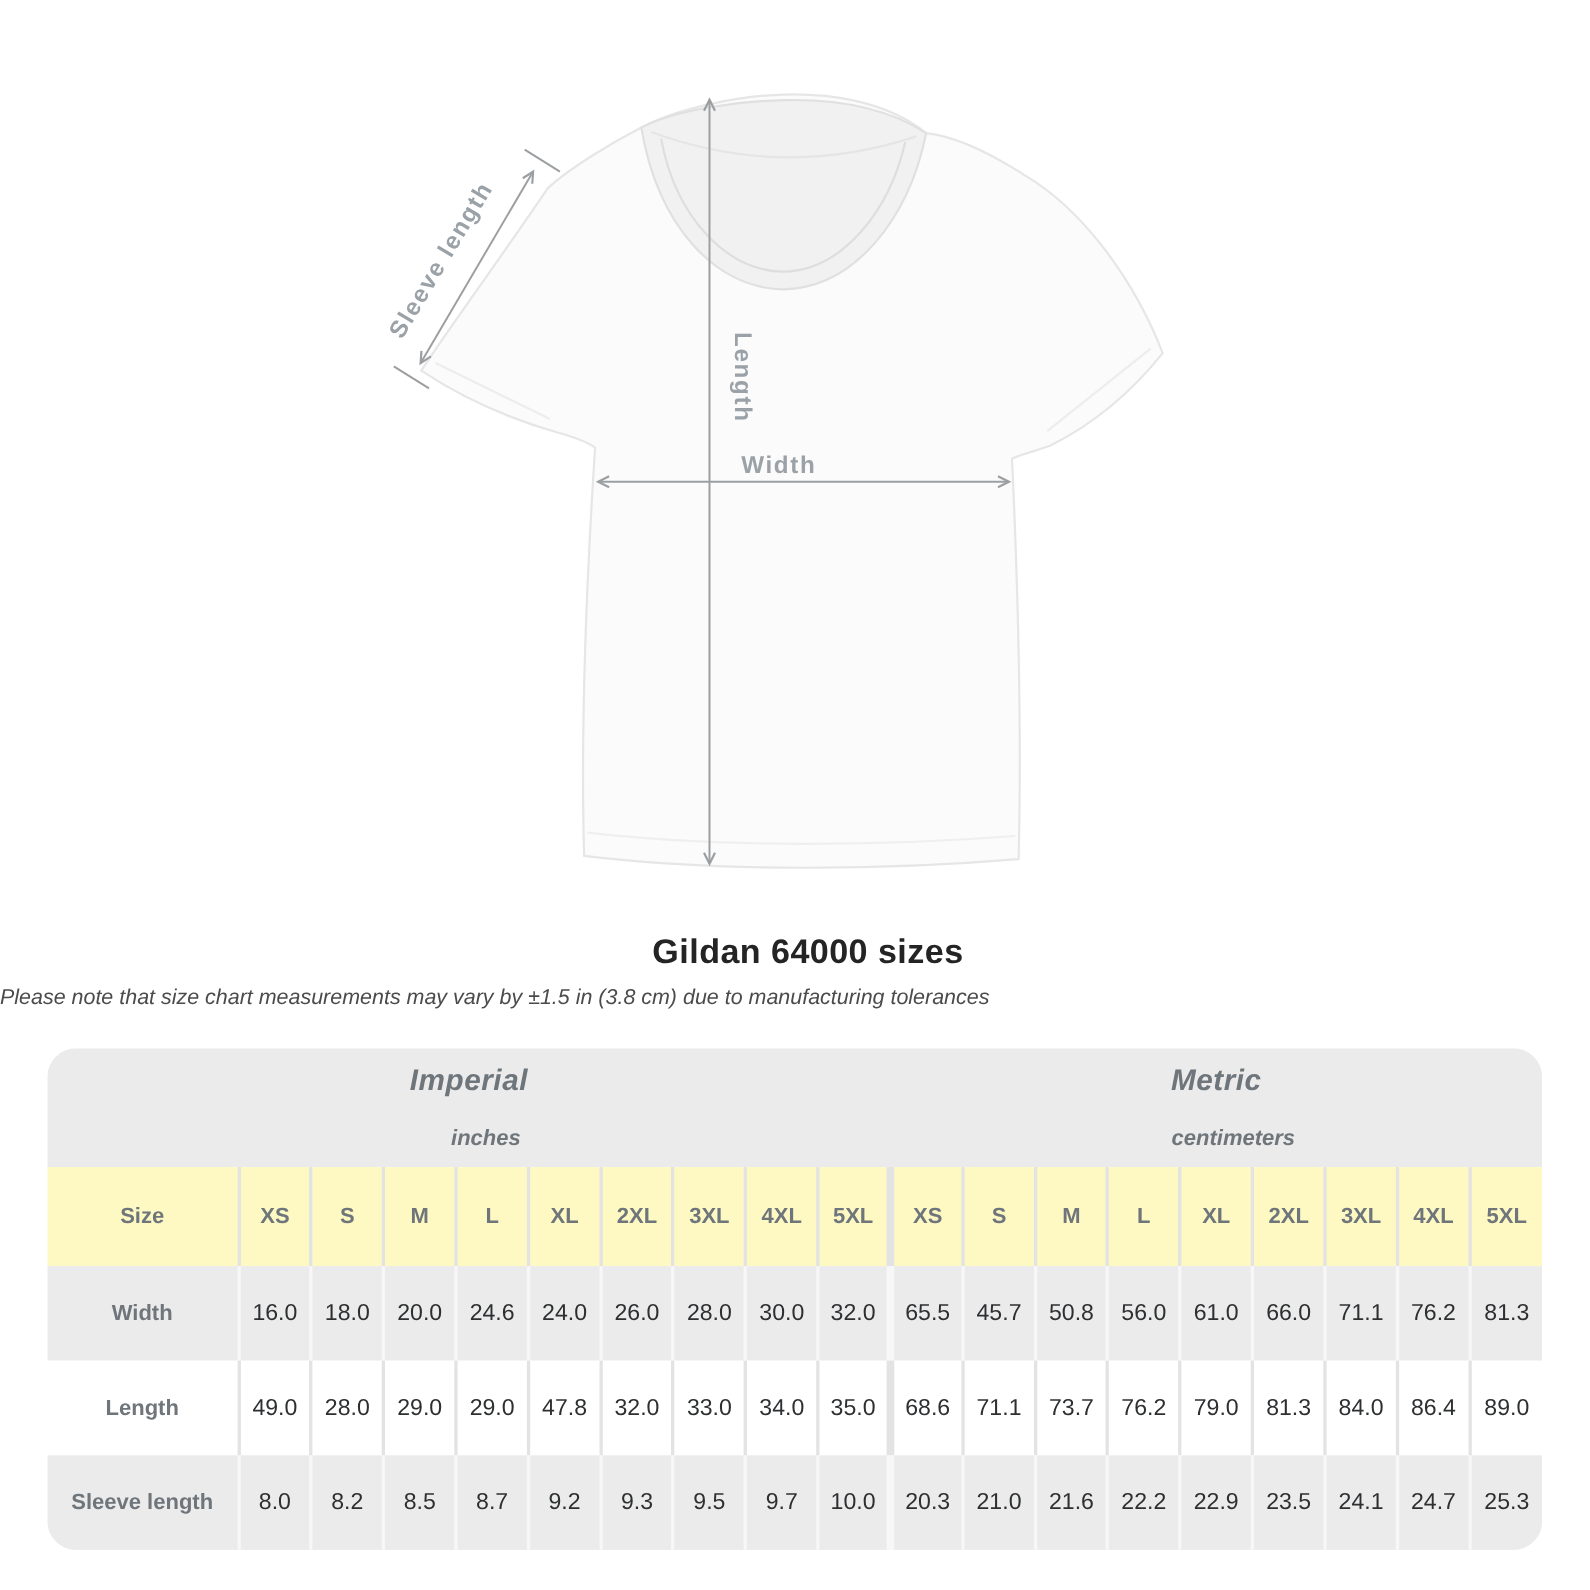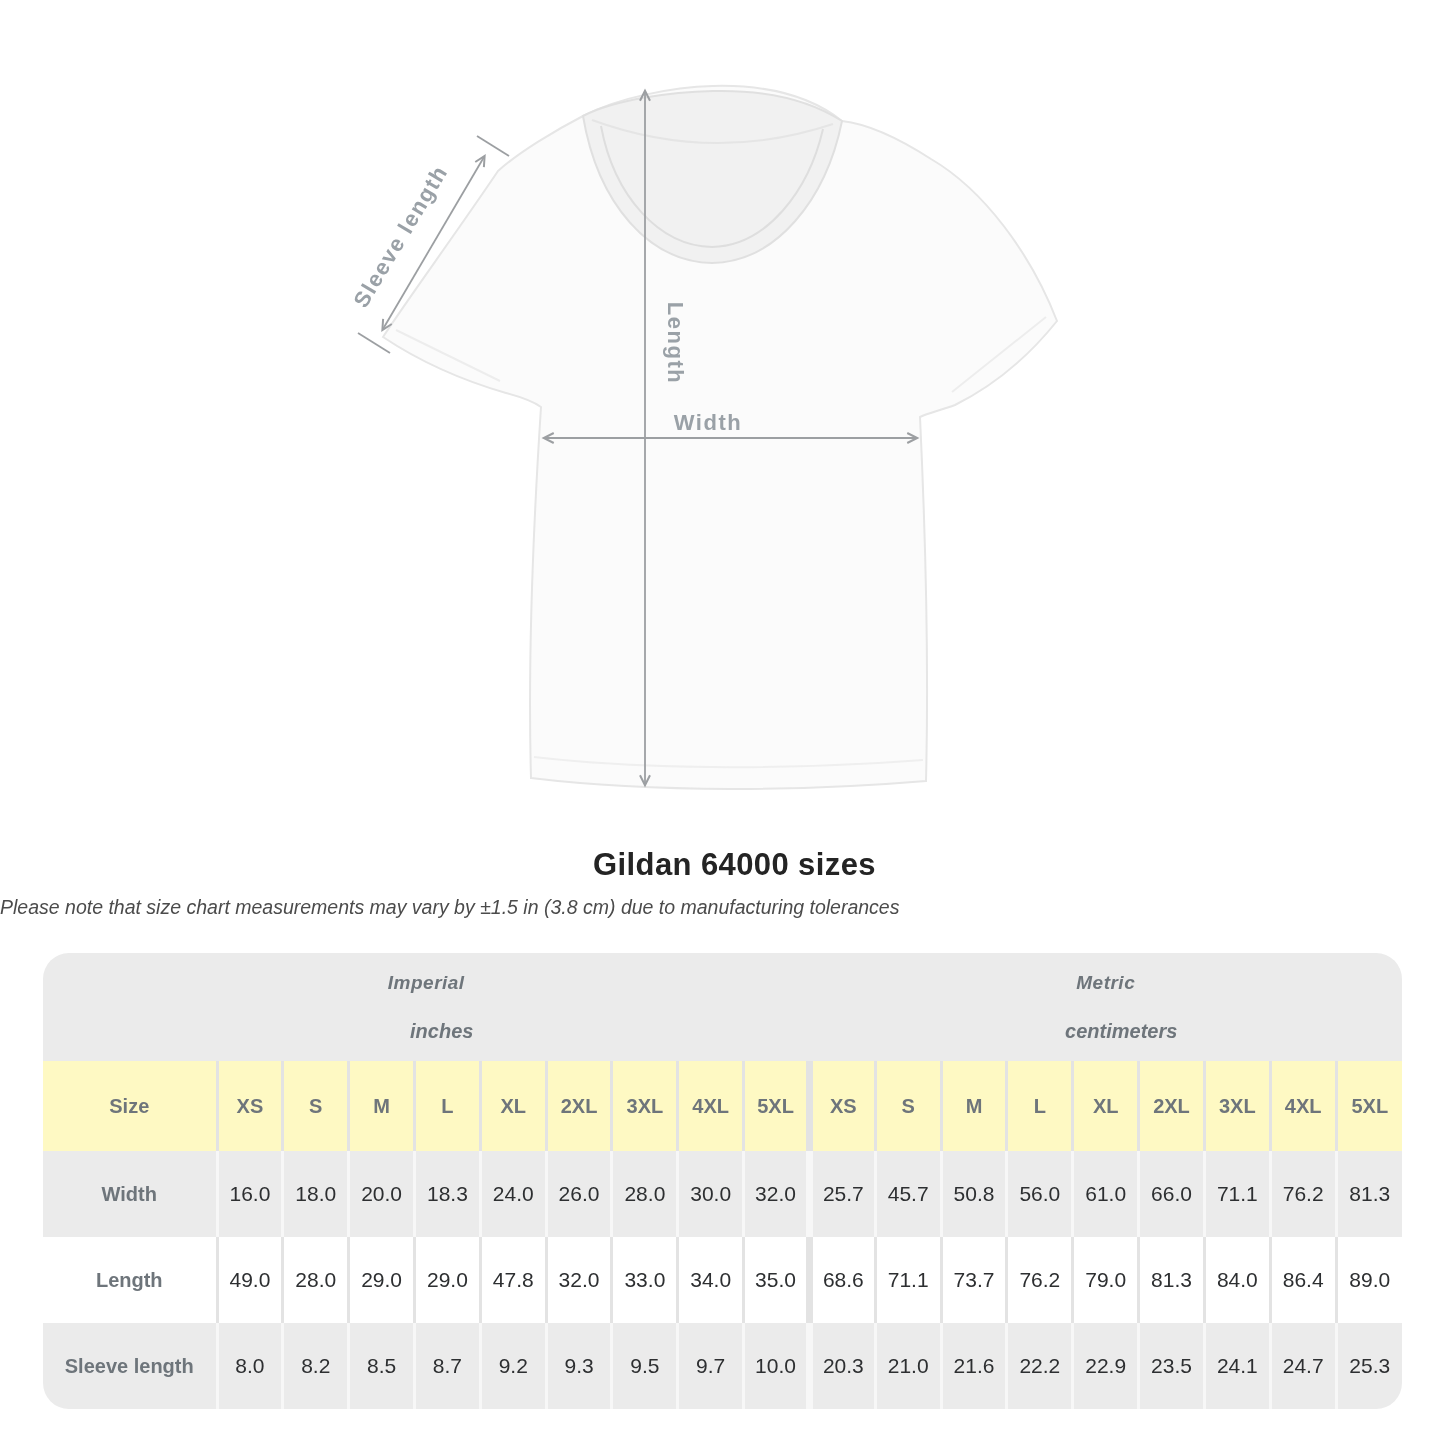--- a/index.html
+++ b/index.html
@@ -32,21 +32,21 @@
   }
   table.size-table {
     width: 100%; border-collapse: collapse; table-layout: fixed;
   }
   .band-cell {
     background: #ebebeb; height: 106px;
     text-align: center; vertical-align: middle;
   }
   .band-label {
     display: block;
-    font-size: 19px; font-weight: bold; font-style: italic;
+    font-size: 27px; font-weight: bold; font-style: italic;
     color: #6e757b; letter-spacing: 0.5px;
   }
   .band-sub {
     display: block; margin-top: 26px;
     font-size: 20px; font-style: italic; color: #6e757b; padding-left: 31px;
   }
   .size-row th {
     background: #fef9c3; height: 88px;
     font-size: 20px; font-weight: bold; color: #6e757b;
     text-align: center; vertical-align: middle;
@@ -174,27 +174,27 @@
           <th>4XL</th>
           <th>5XL</th>
         </tr>
     </thead>
     <tbody id="size-tbody">
         <tr class="gray">
           <th class="row-label">Width</th>
           <td class="value-cell">16.0</td>
           <td class="value-cell">18.0</td>
           <td class="value-cell">20.0</td>
-          <td class="value-cell">18.3</td>
+          <td class="value-cell">24.6</td>
           <td class="value-cell">24.0</td>
           <td class="value-cell">26.0</td>
           <td class="value-cell">28.0</td>
           <td class="value-cell">30.0</td>
           <td class="value-cell">32.0</td>
-          <td class="value-cell group-start">25.7</td>
+          <td class="value-cell group-start">65.5</td>
           <td class="value-cell">45.7</td>
           <td class="value-cell">50.8</td>
           <td class="value-cell">56.0</td>
           <td class="value-cell">61.0</td>
           <td class="value-cell">66.0</td>
           <td class="value-cell">71.1</td>
           <td class="value-cell">76.2</td>
           <td class="value-cell">81.3</td>
         </tr>
         <tr class="white">

